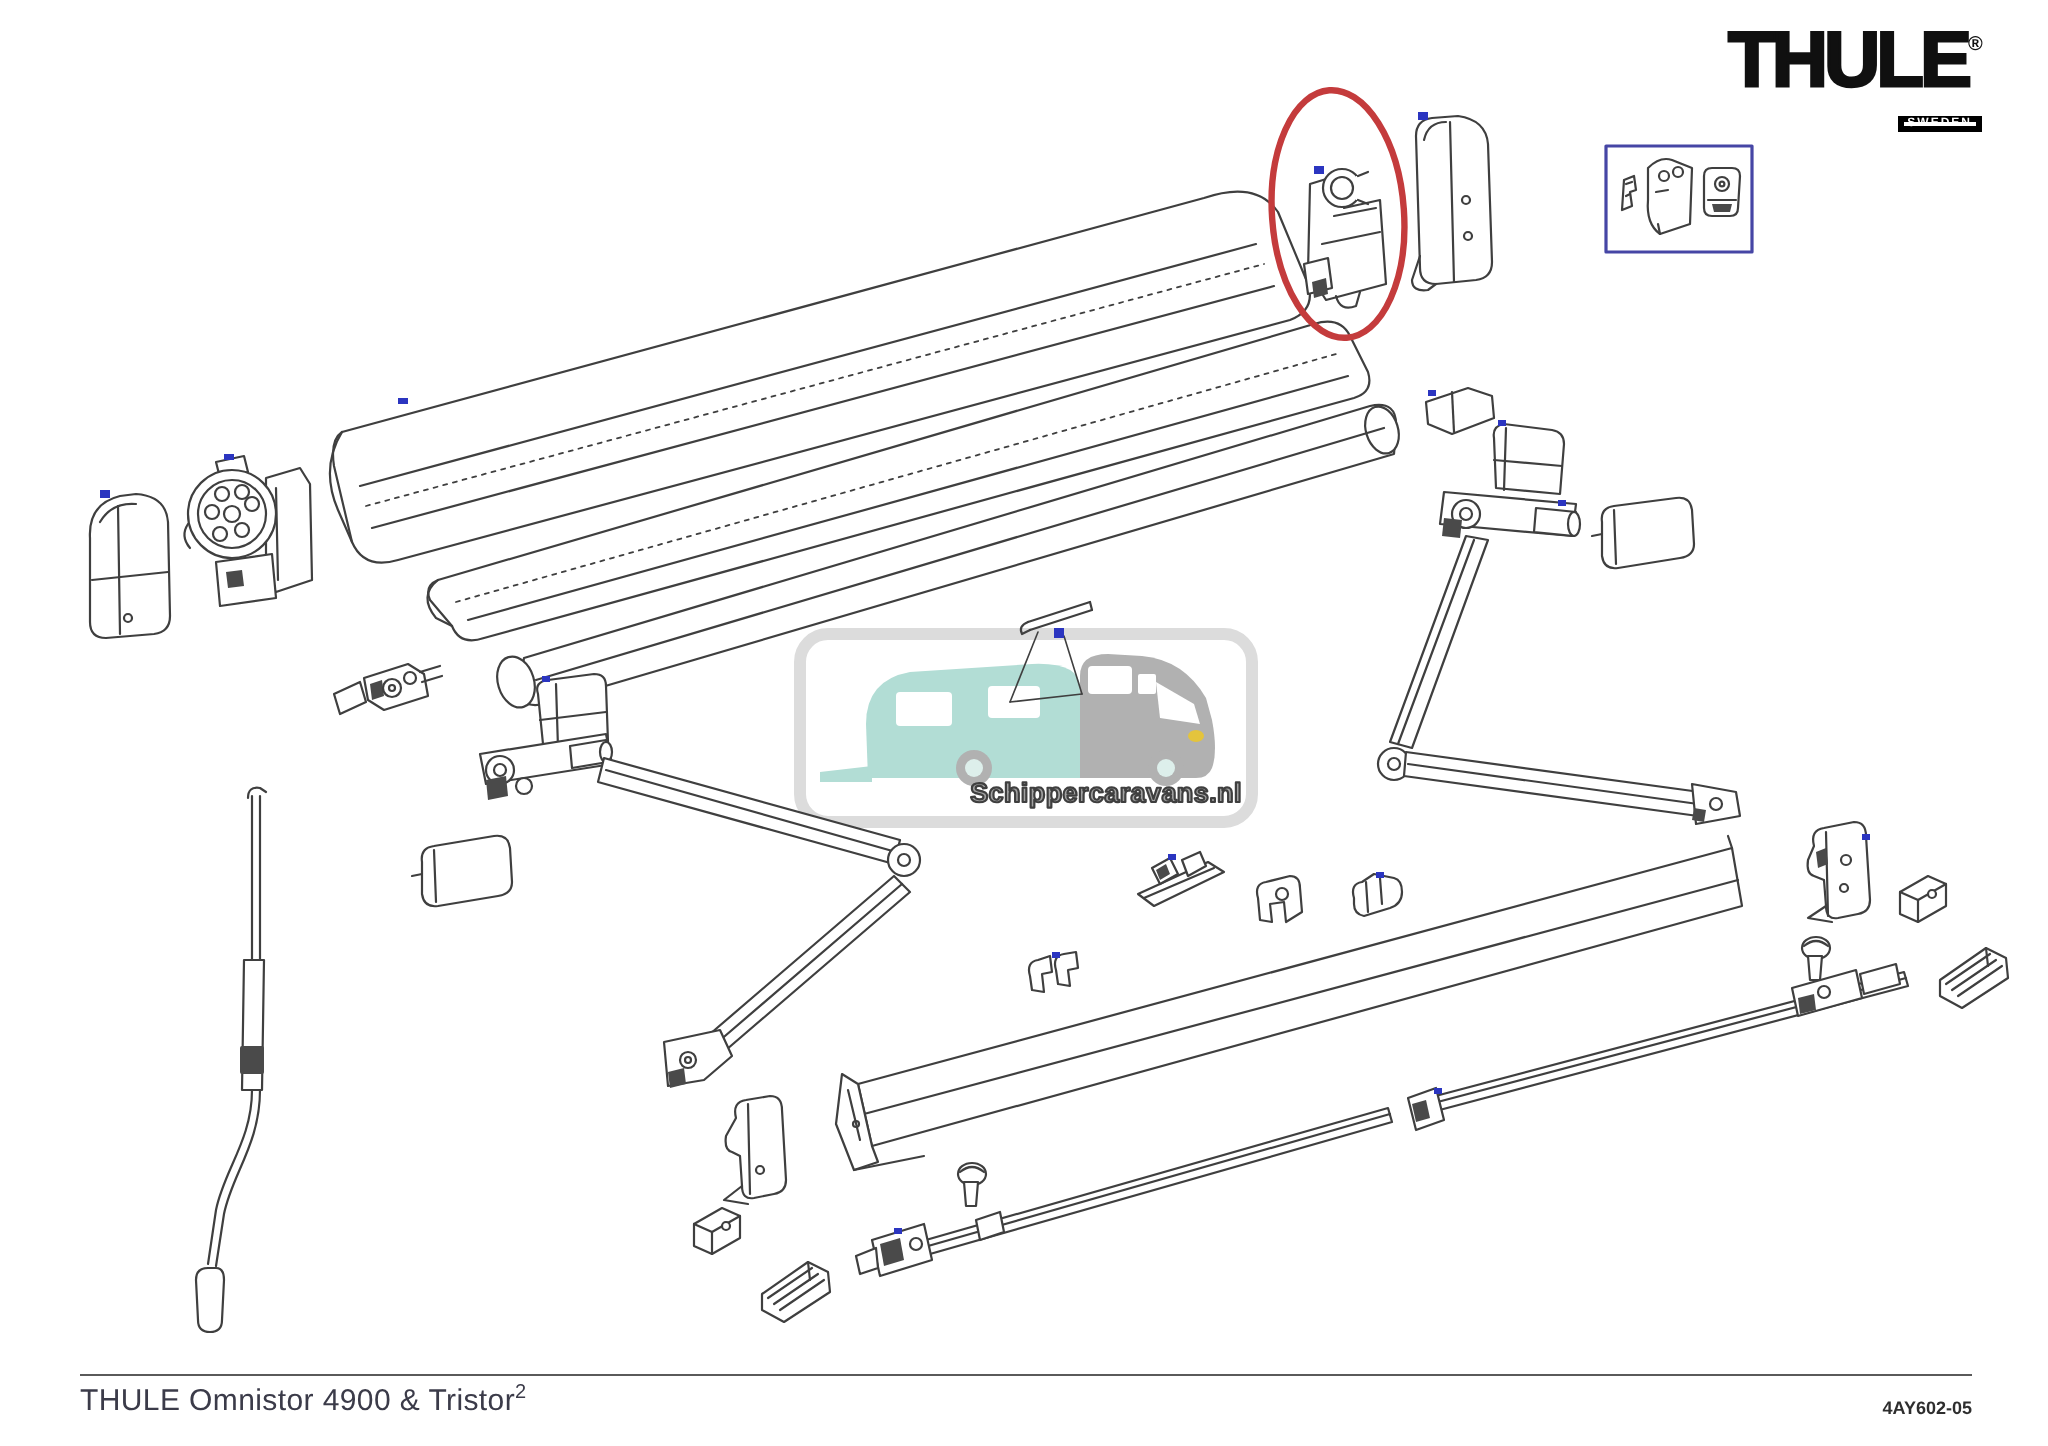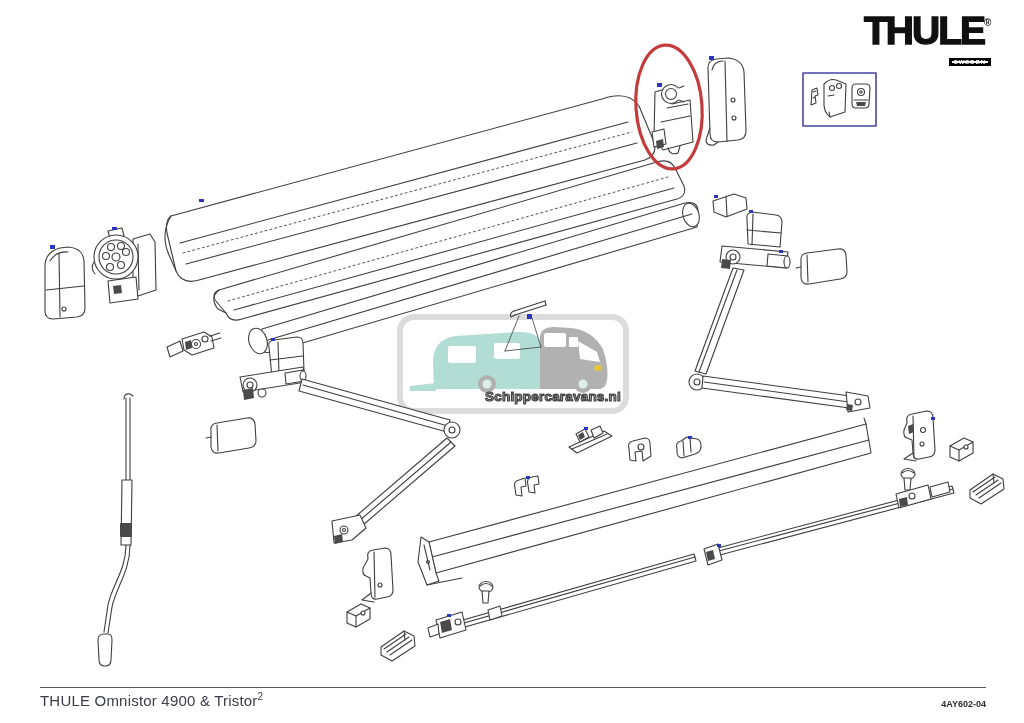--- a/index.html
+++ b/index.html
@@ -415,16 +415,16 @@
     </g>
   </svg>
 
   <div class="logo">
     <span class="brand">THULE</span><sup class="reg">®</sup>
     <span class="sweden">SWEDEN</span>
   </div>
 
   <div class="footer">
     <span class="title"><span>THULE Omnistor 4900 &amp; Tristor</span><sup>2</sup></span>
-    <span class="doc">4AY602-04</span>
+    <span class="doc">4AY602-05</span>
   </div>
 
 </div>
 
 </body></html>

